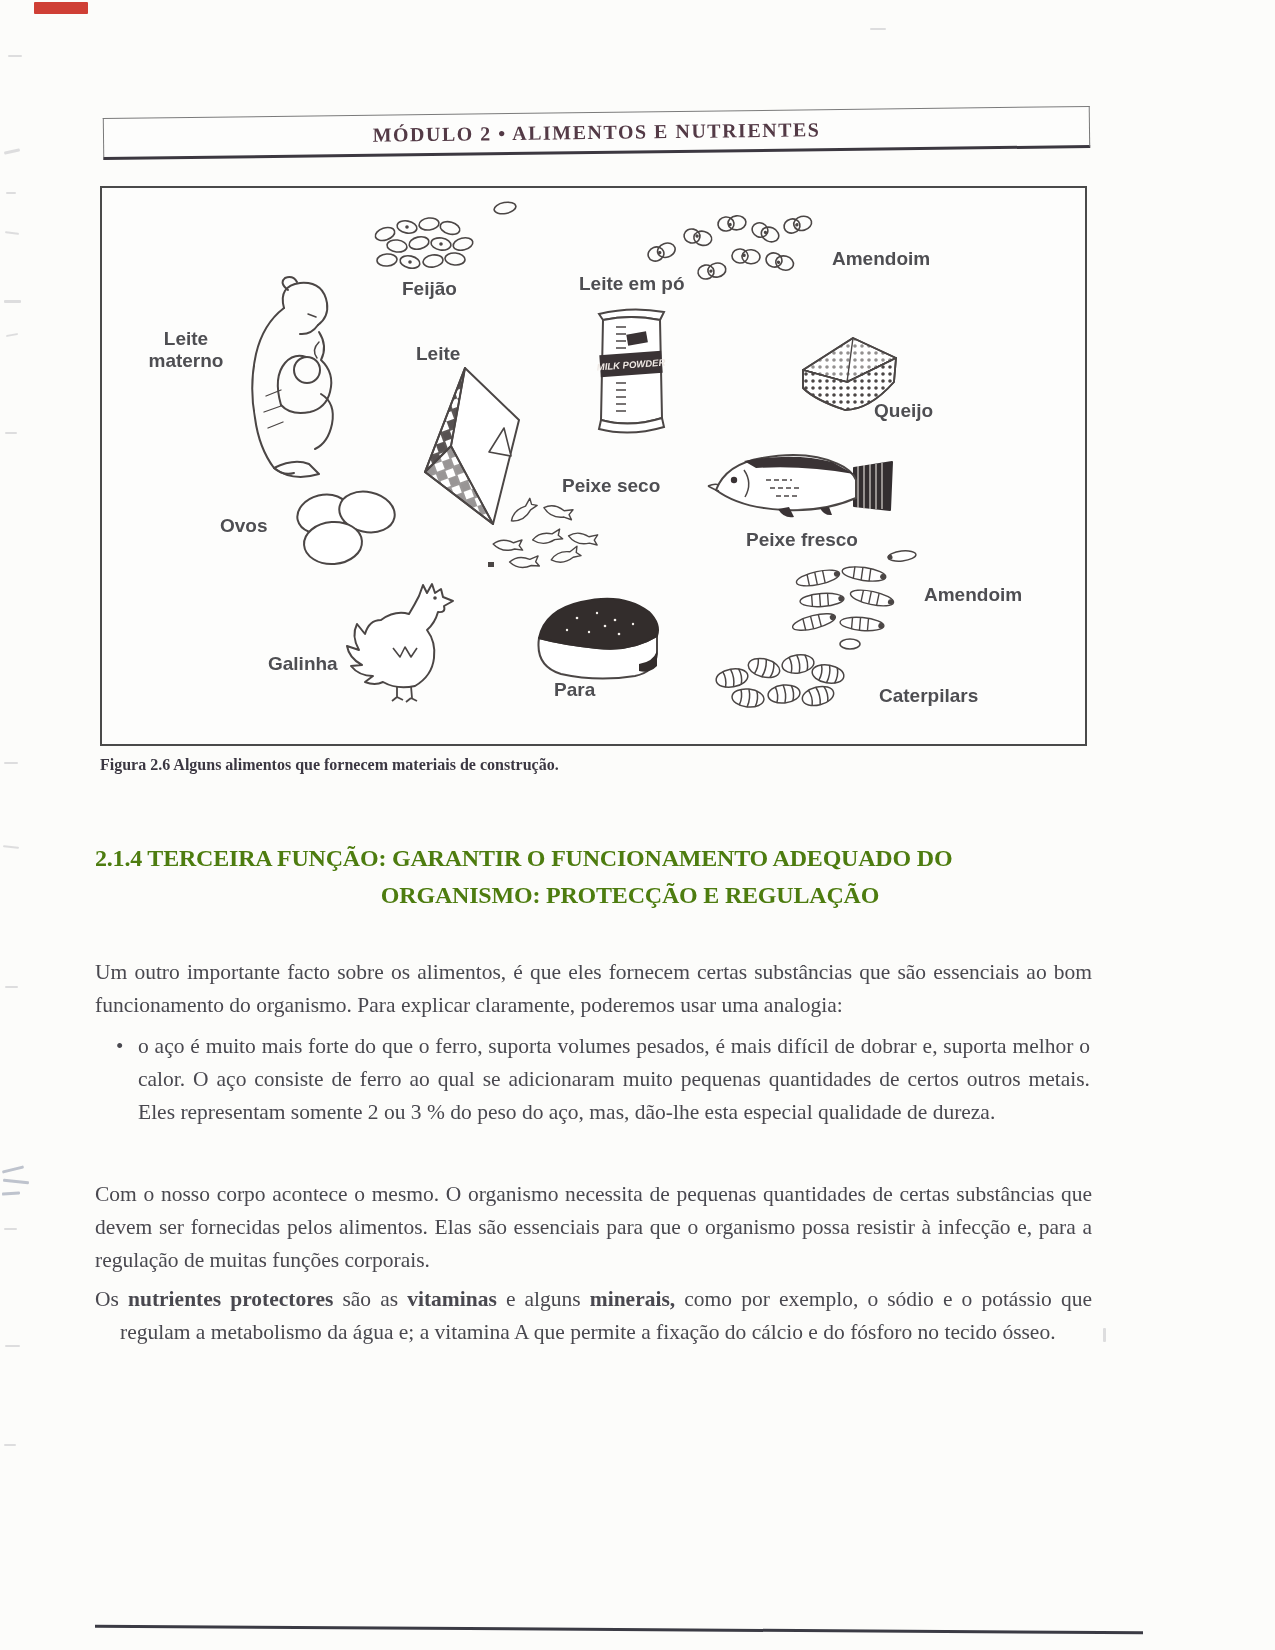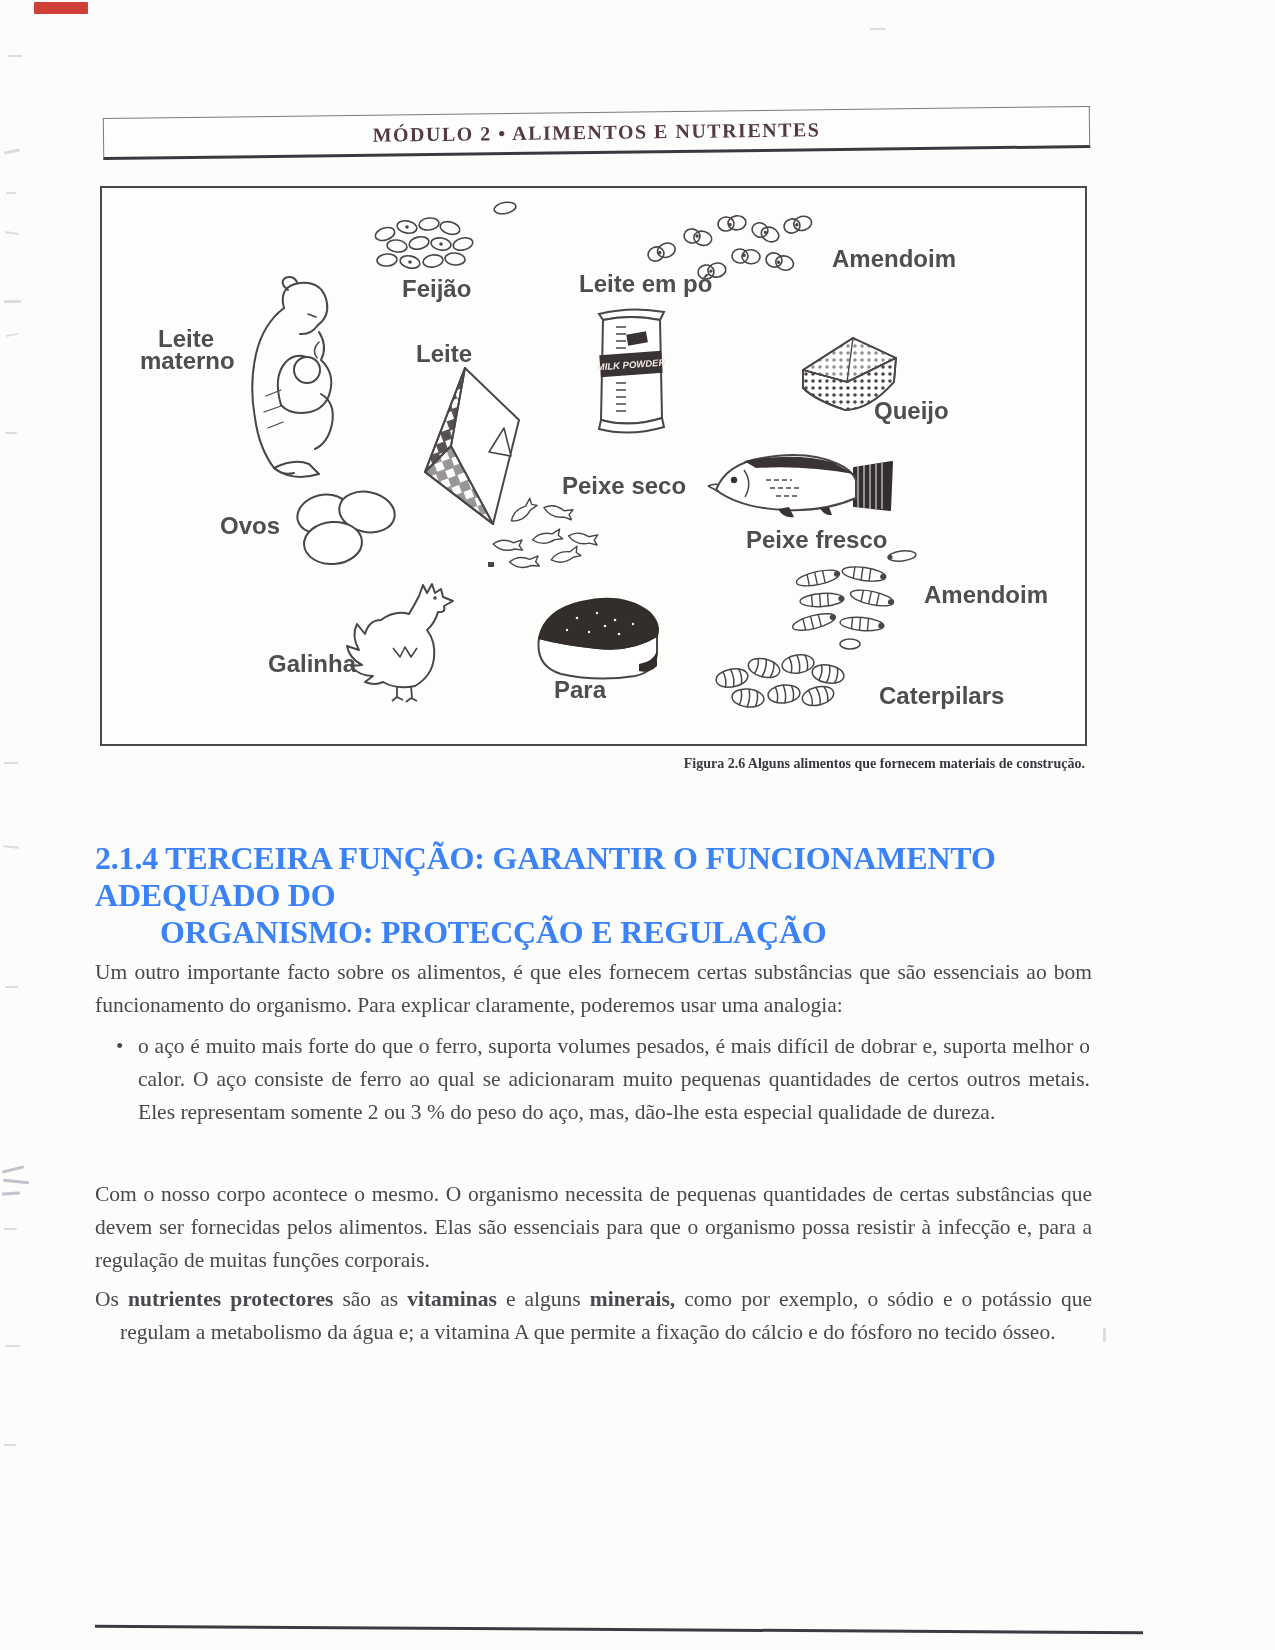--- a/index.html
+++ b/index.html
@@ -24,37 +24,37 @@
     font-weight:bold;font-size:20px;letter-spacing:1.5px;color:#533a46;
   }
 
   .figure-box{
     position:absolute;left:100px;top:186px;width:983px;height:556px;
     border:2px solid #4a4a4a;background:#fdfdfc;
   }
   .fig-label{
     position:absolute;
     font-family:"Liberation Sans", sans-serif;
-    font-weight:bold;font-size:24px;color:#4e4e52;
+    font-weight:bold;font-size:19px;color:#4e4e52;
     white-space:pre-line;line-height:22px;
   }
   .fig-art{position:absolute;}
   .fig-art svg{display:block;}
 
   .caption{
-    position:absolute;left:100px;top:756px;width:985px;text-align:right;
-    font-weight:bold;font-size:14px;color:#3b3742;
+    position:absolute;left:100px;top:756px;width:985px;text-align:left;
+    font-weight:bold;font-size:16px;color:#3b3742;
   }
 
   .heading{
     position:absolute;left:95px;top:840px;width:1005px;
-    font-weight:bold;font-size:32px;line-height:37px;color:#3b82f6;
+    font-weight:bold;font-size:24px;line-height:37px;color:#4d7c0f;
     letter-spacing:-0.2px;
   }
-  .heading .line2{display:block;padding-left:65px;}
+  .heading .line2{display:block;padding-left:65px;text-align:center;}
 
   .para{
     position:absolute;left:95px;width:997px;
     font-size:21.5px;line-height:33px;text-align:justify;color:#49484f;
   }
   .bullet-item{
     left:138px;width:952px;position:absolute;
     font-size:21.5px;line-height:33px;text-align:justify;color:#49484f;
   }
   .bullet-item .dot{position:absolute;left:-22px;top:0px;font-size:21px;}

